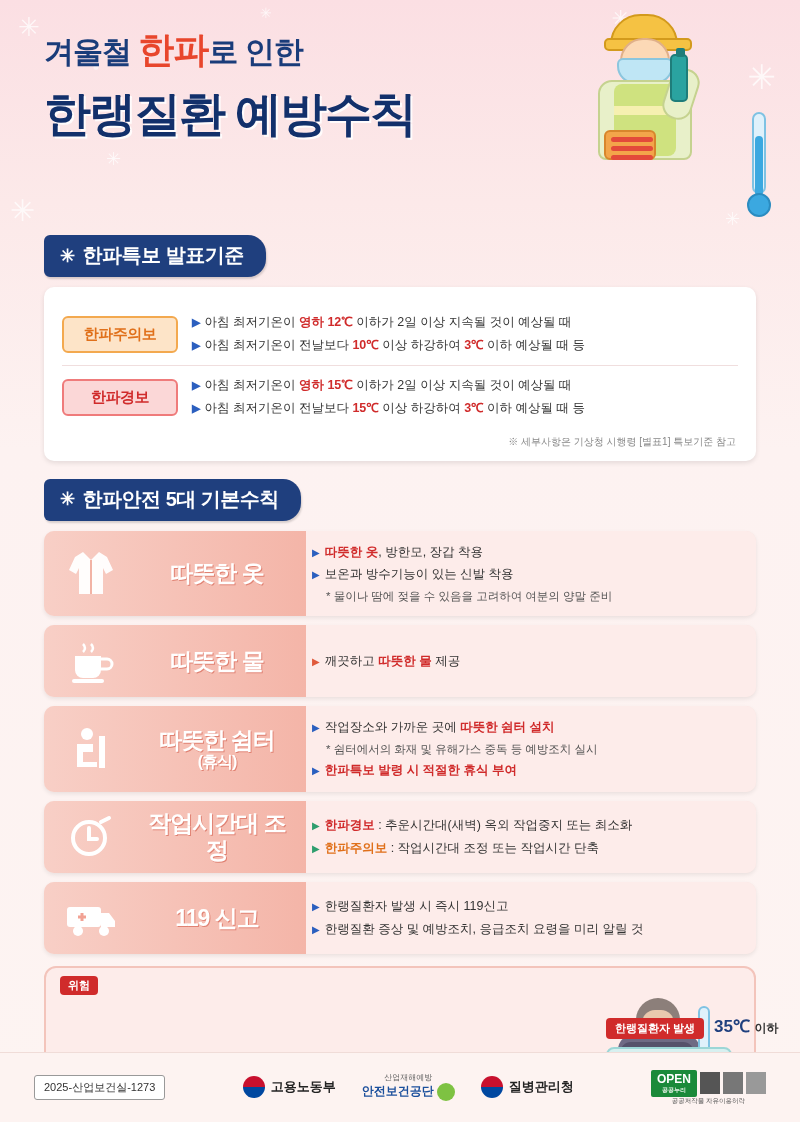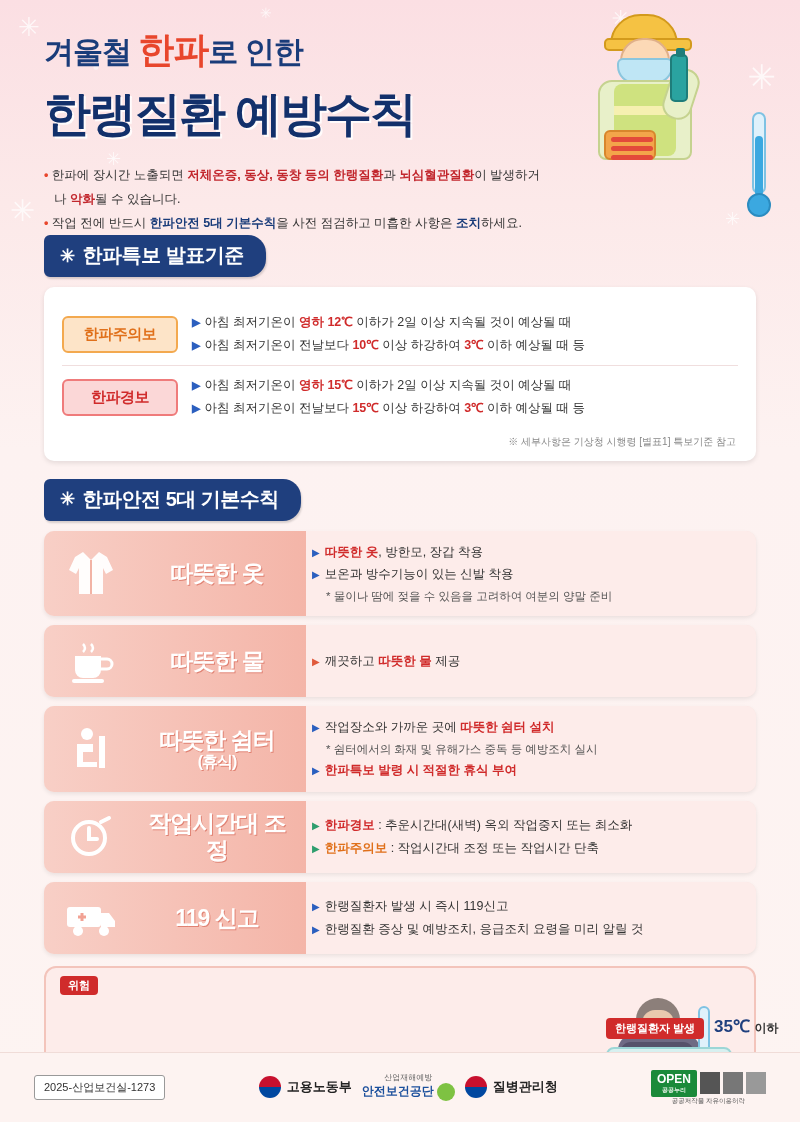--- a/index.html
+++ b/index.html
@@ -186,21 +186,21 @@
   .amb .wheel{position:absolute;bottom:-7px;width:12px;height:12px;background:#5b5b5b;border-radius:50%;}
   .hosp-label { position:absolute; left:18px; bottom:6px; width:114px; text-align:center; background:#2f9ea6; color:#fff; font-size:11.5px; font-weight:bold; padding:3px 0; border-radius:4px;}
 
   
   .footer {
     position:absolute; left:0; bottom:0; width:800px; height:70px;
     display:flex; align-items:center; justify-content:space-between;
     padding:0 34px; background:#fdf3f1; border-top:1px solid #f0dcd8;
   }
   .docnum { border:1px solid #999; font-size:11px; color:#333; padding:4px 9px; border-radius:3px; background:#fff;}
-  .logos { display:flex; align-items:center; gap:10px; }
+  .logos { display:flex; align-items:center; gap:26px; }
   .logo { display:flex; align-items:center; gap:6px; font-size:13px; font-weight:bold; color:#222; }
   .taegeuk { width:22px; height:22px; border-radius:50%;
     background: linear-gradient(180deg,#c8102e 50%, #0047a0 50%); position:relative;}
   .logo-kosha { font-size:12px; font-weight:bold; color:#1b4f9c; line-height:1.1; text-align:center;}
   .logo-kosha small { display:block; font-size:8px; color:#666; font-weight:normal;}
   .kosha-dot { width:18px; height:18px; border-radius:50%; background:#7ec242; display:inline-block; vertical-align:middle; margin-left:3px;}
   .open-box { display:flex; align-items:center; gap:3px; }
   .open-tag { background:#1b8a3a; color:#fff; font-size:12px; font-weight:bold; padding:2px 6px; border-radius:2px;}
   .open-tag small{display:block;font-size:6px;text-align:center;color:#e8f5e9;}
   .kbox { width:20px; height:22px; background:#555; }
@@ -220,28 +220,20 @@
   <div class="snow" style="right:24px;top:60px;font-size:34px;">✳</div>
   <div class="snow" style="right:60px;top:210px;font-size:18px;">✳</div>
   <div class="snow" style="left:260px;top:6px;font-size:14px;">✳</div>
 
   <div class="header">
     <div class="title-small">
       <span>겨울철 </span><span class="hl">한파</span><span>로 인한</span>
     </div>
     <div class="title-big">한랭질환 예방수칙</div>
 
-    <div class="lead">
-      <p><span class="dot">•</span>
-        한파에 장시간 노출되면 <span class="b">저체온증, 동상, 동창 등의 한랭질환</span>과 <span class="b">뇌심혈관질환</span>이 발생하거나 <span class="b">악화</span>될 수 있습니다.
-      </p>
-      <p><span class="dot">•</span>
-        작업 전에 반드시 <span class="bl">한파안전 5대 기본수칙</span>을 사전 점검하고 미흡한 사항은 <span class="bl">조치</span>하세요.
-      </p>
-    </div>
 
     <div class="worker">
       <div class="w-chair"></div>
       <div class="w-helmet"></div>
       <div class="w-face"></div>
       <div class="w-mask"></div>
       <div class="w-body"></div>
       <div class="w-vest"></div>
       <div class="w-stripe"></div>
       <div class="w-heater"></div>

